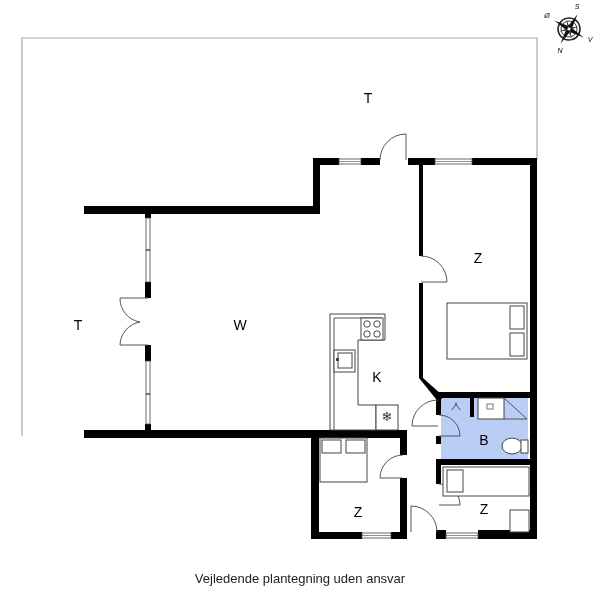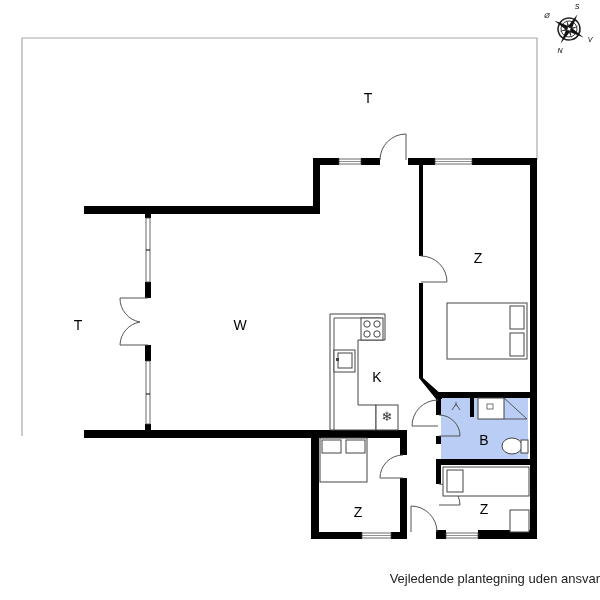--- a/index.html
+++ b/index.html
@@ -1,19 +1,19 @@
 <!DOCTYPE html>
 <html><head>
 <meta charset="utf-8">
 <style>
   html,body{margin:0;padding:0;background:#fff;}
   body{width:600px;height:600px;overflow:hidden;position:relative;font-family:"Liberation Sans",sans-serif;}
   svg{position:absolute;left:0;top:0;}
   .lbl{font-family:"Liberation Sans",sans-serif;font-size:14px;fill:#000;text-anchor:middle;dominant-baseline:middle;}
-  .caption{position:absolute;left:0;width:600px;top:571px;text-align:right;font-size:13px;color:#222;font-family:"Liberation Sans",sans-serif;}
+  .caption{position:absolute;left:0;width:600px;top:571px;text-align:center;font-size:13px;color:#222;font-family:"Liberation Sans",sans-serif;}
   .wall{fill:#000;}
   .thin{fill:none;stroke:#555;stroke-width:1;}
   .fix{fill:#fff;stroke:#444;stroke-width:1;}
   .win{fill:#fff;stroke:#444;stroke-width:0.8;}
   .compass-lbl{font-size:7px;font-style:italic;font-family:"Liberation Sans",sans-serif;fill:#000;text-anchor:middle;dominant-baseline:middle;}
 </style>
 </head>
 <body>
 
 <svg width="600" height="600" viewBox="0 0 600 600">

